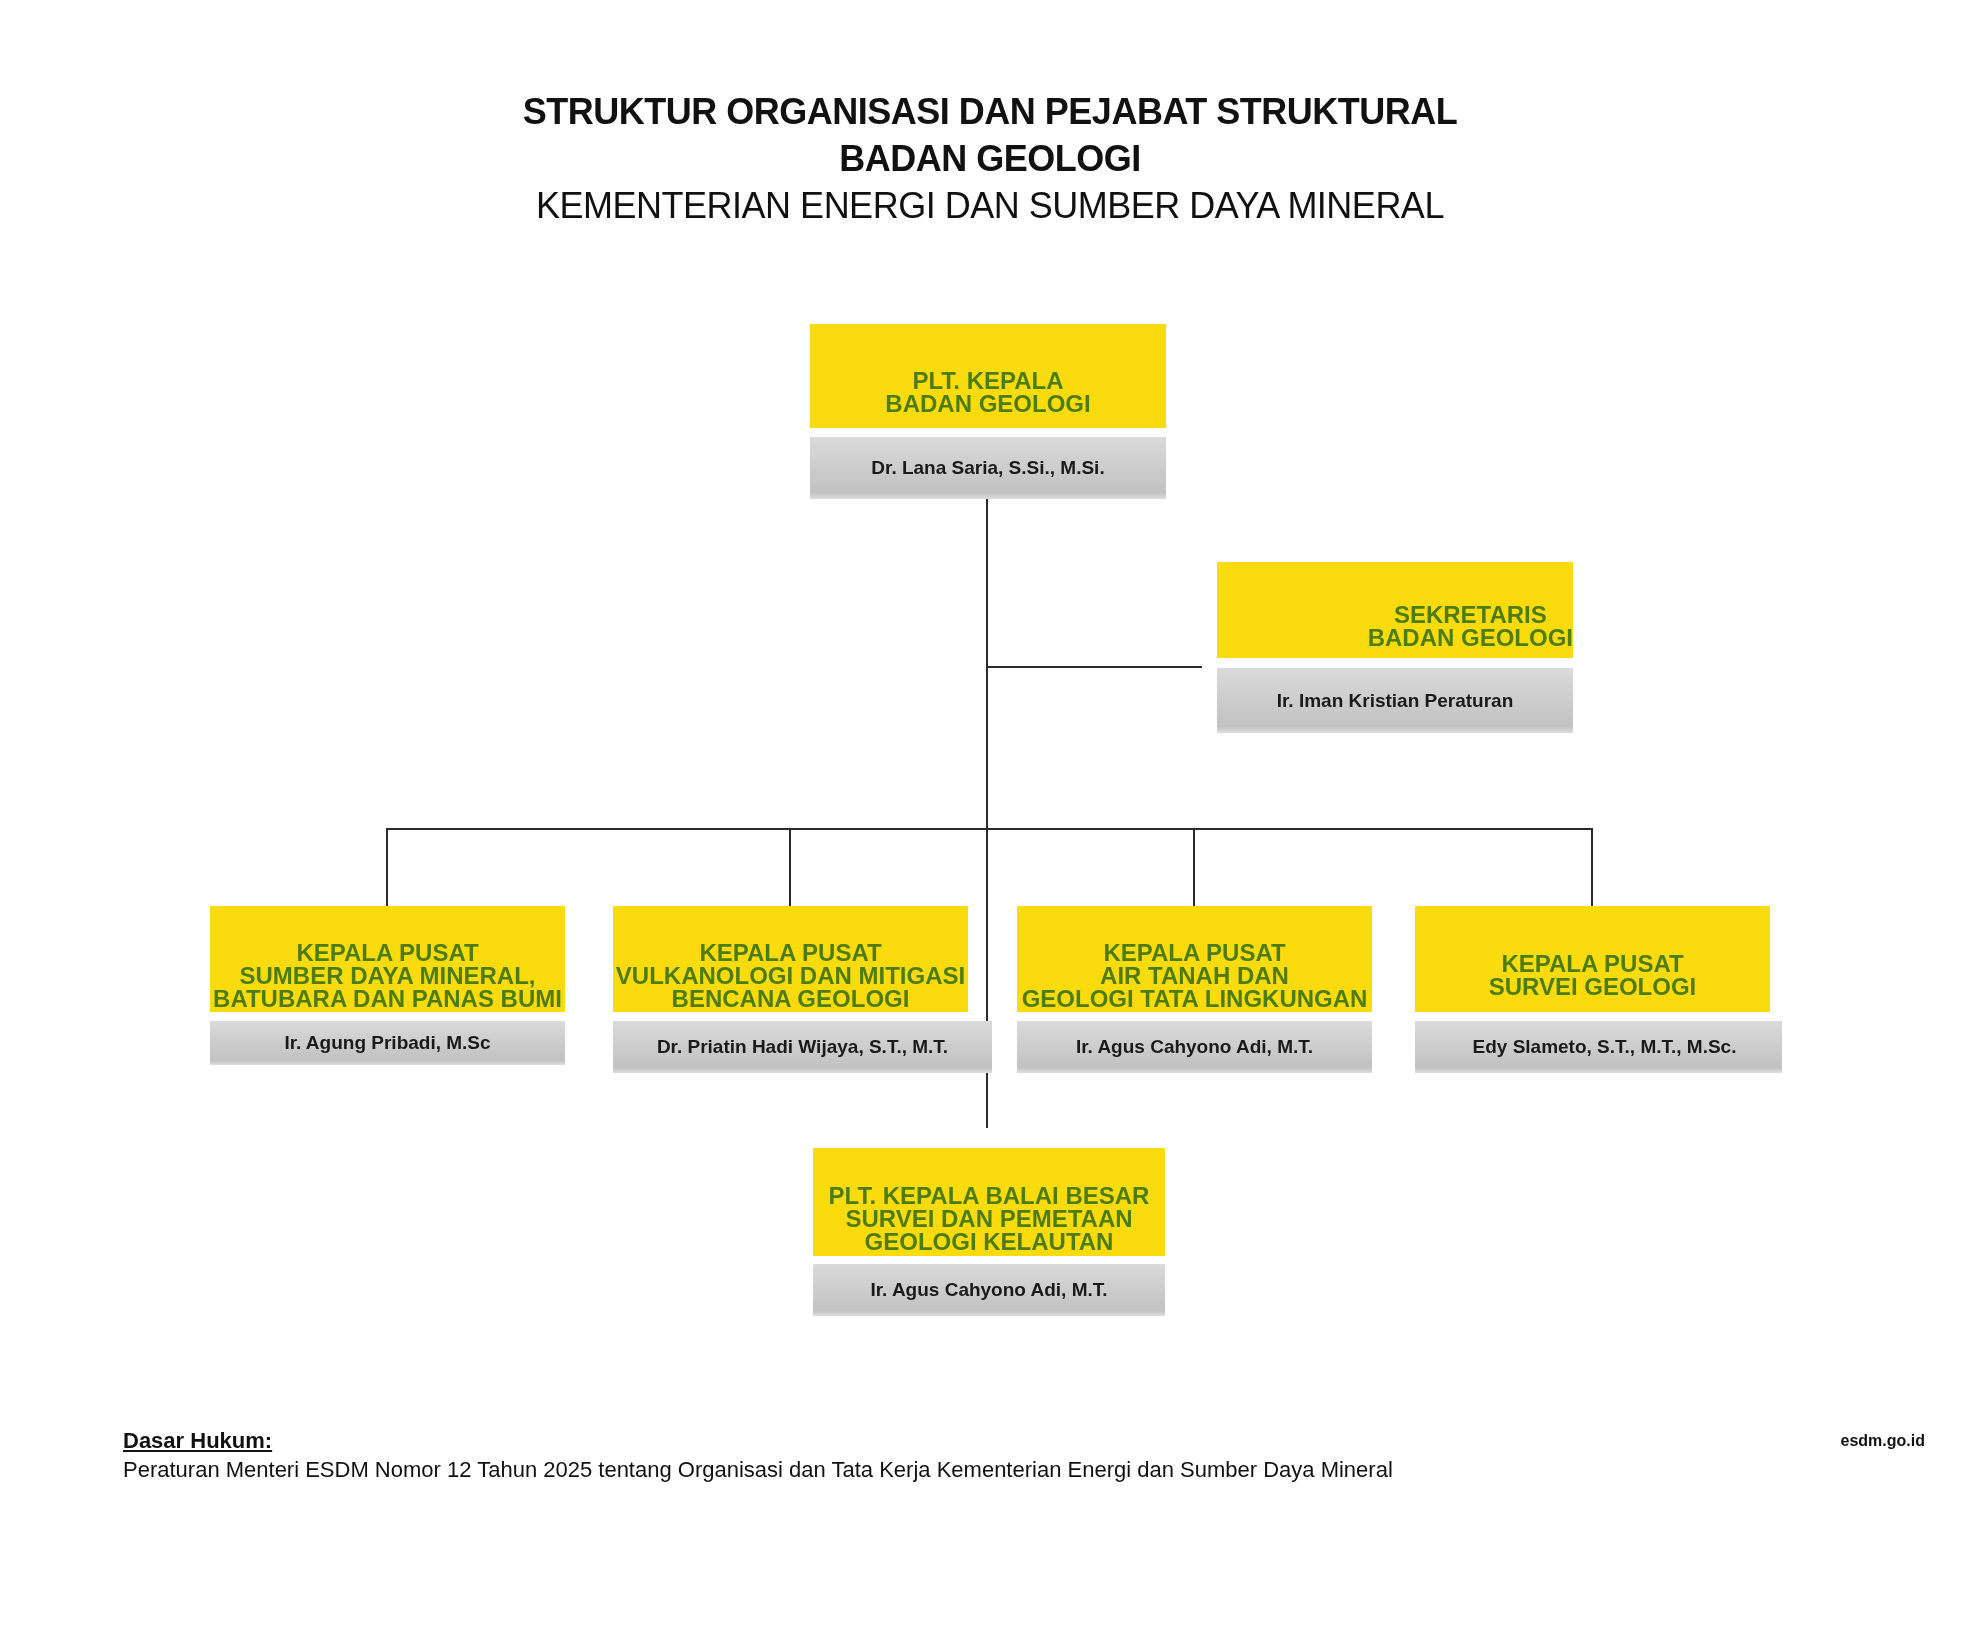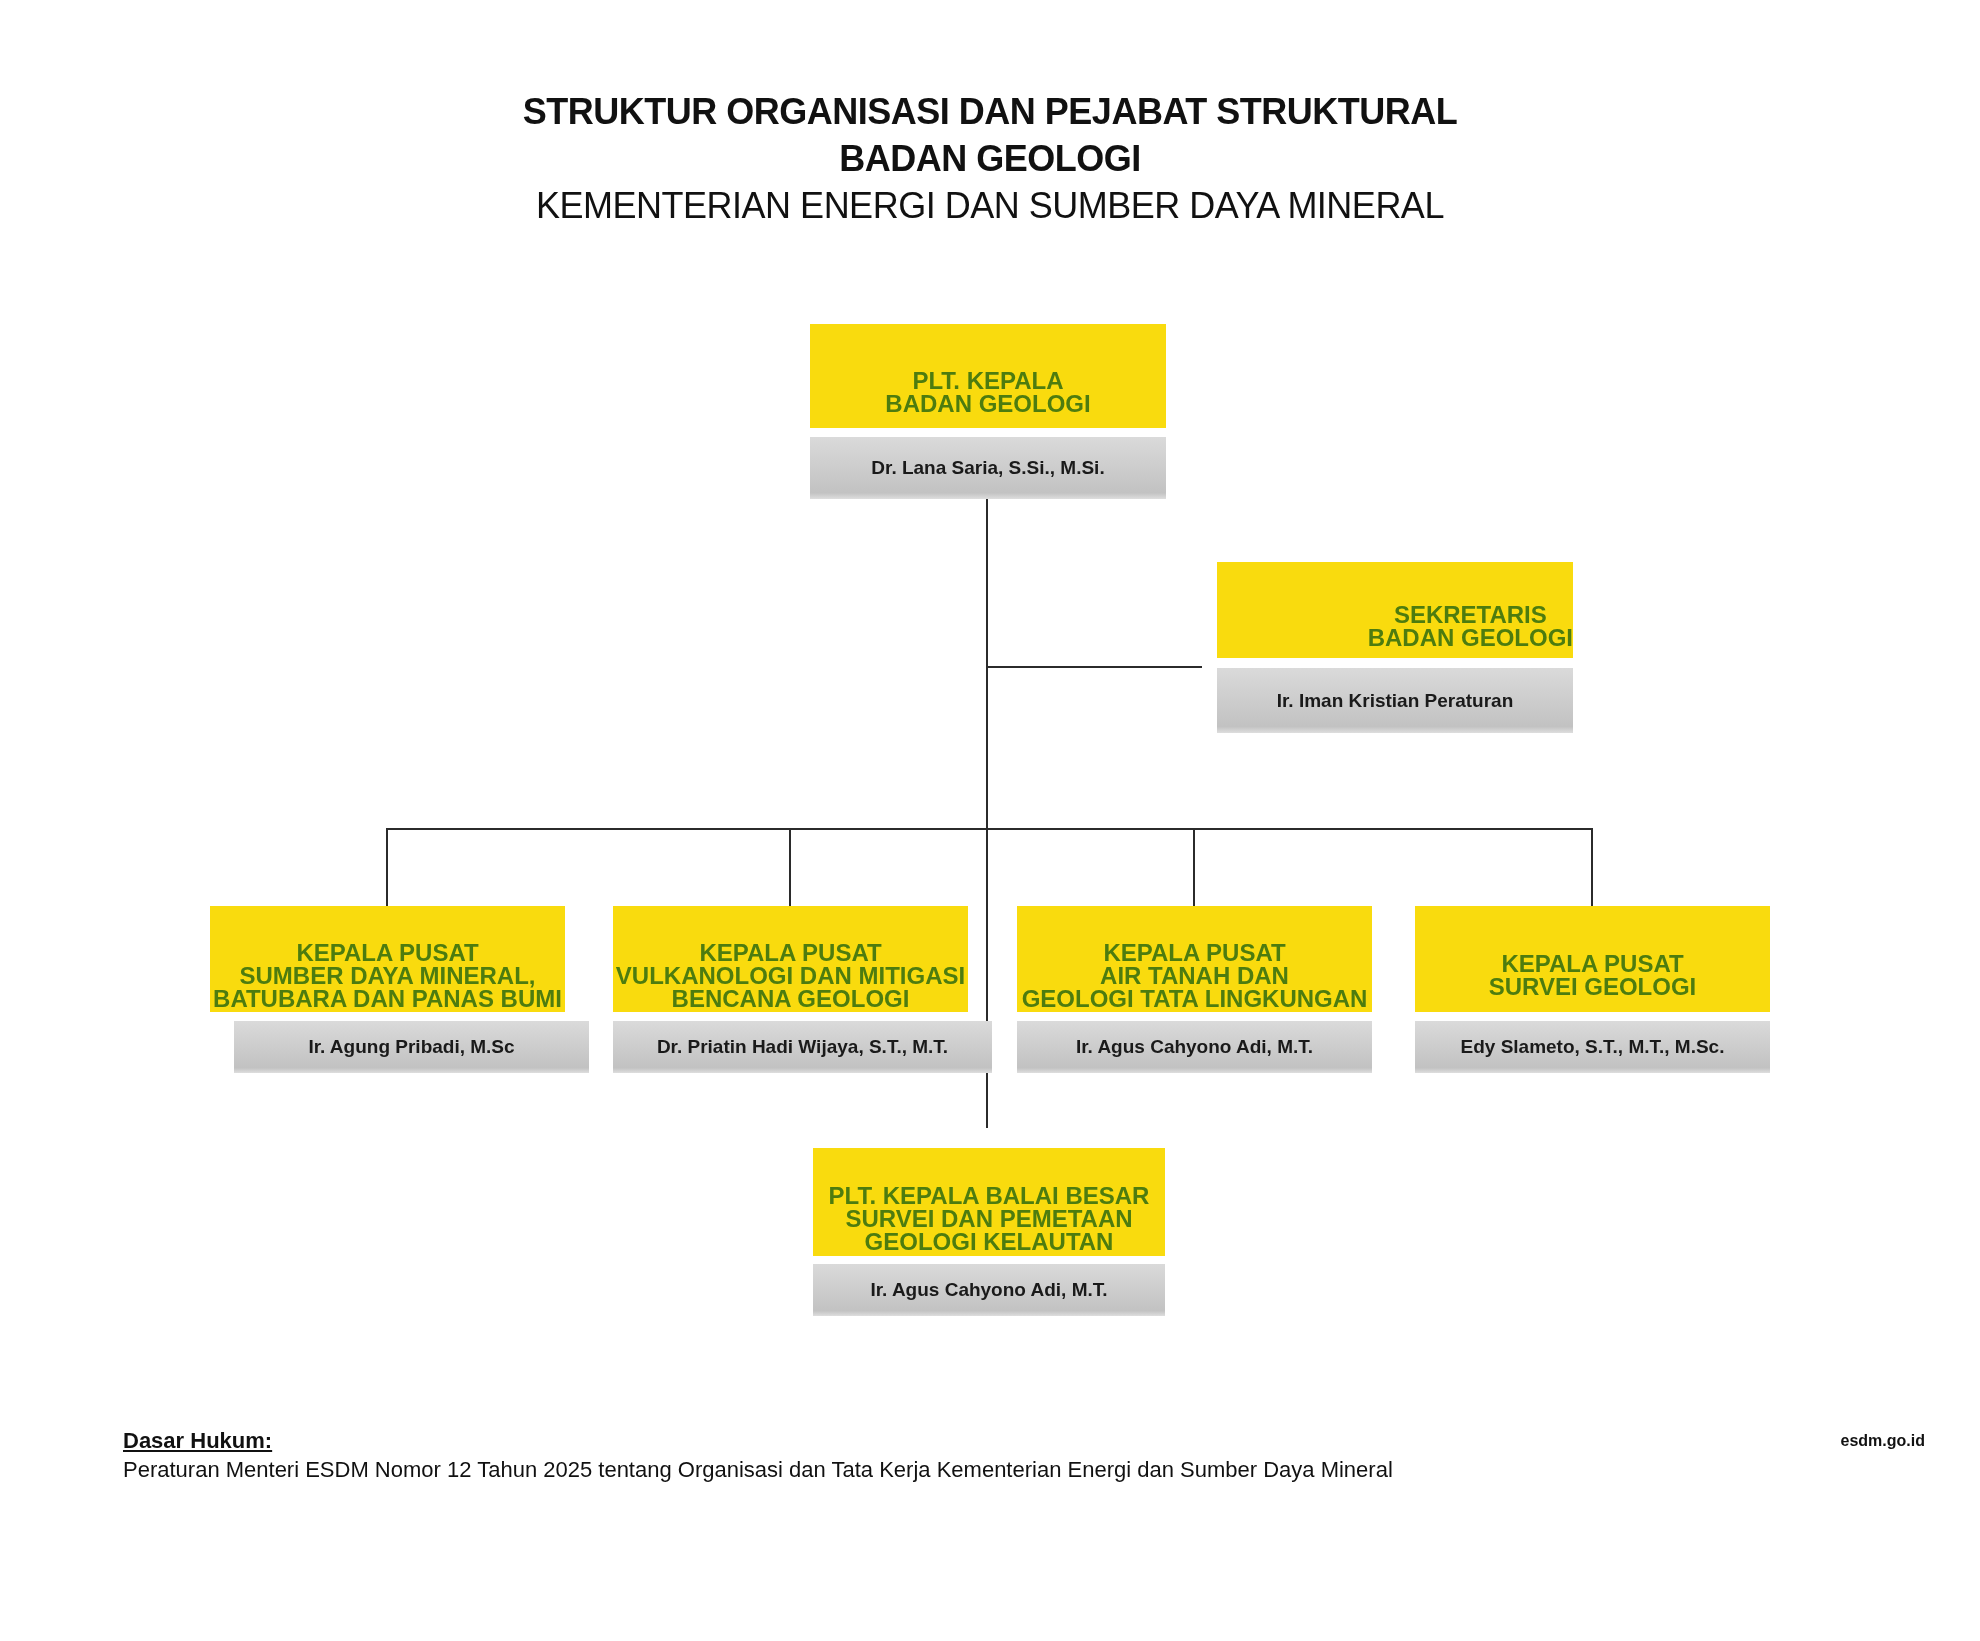--- a/index.html
+++ b/index.html
@@ -135,21 +135,21 @@
       <span>Ir. Iman Kristian Peraturan</span>
     </div>
   </div>
 
   <div class="unit">
     <div class="title-box" style="left:210px; top:906px; width:355px; height:106px;">
       <span>KEPALA PUSAT
 SUMBER DAYA MINERAL,
 BATUBARA DAN PANAS BUMI</span>
     </div>
-    <div class="name-box" style="left:210px; top:1021px; width:355px; height:52px;margin-left:24px;">
+    <div class="name-box" style="left:210px; top:1021px; width:355px; height:44px;">
       <span>Ir. Agung Pribadi, M.Sc</span>
     </div>
   </div>
 
   <div class="unit">
     <div class="title-box" style="left:613px; top:906px; width:355px; height:106px;">
       <span>KEPALA PUSAT
 VULKANOLOGI DAN MITIGASI
 BENCANA GEOLOGI</span>
     </div>
@@ -167,21 +167,21 @@
     <div class="name-box" style="left:1017px; top:1021px; width:355px; height:52px;">
       <span>Ir. Agus Cahyono Adi, M.T.</span>
     </div>
   </div>
 
   <div class="unit">
     <div class="title-box" style="left:1415px; top:906px; width:355px; height:106px;">
       <span>KEPALA PUSAT
 SURVEI GEOLOGI</span>
     </div>
-    <div class="name-box" style="left:1415px; top:1021px; width:355px; height:52px;">
+    <div class="name-box" style="left:1415px; top:1021px; width:355px; height:52px;padding-left:12px;">
       <span>Edy Slameto, S.T., M.T., M.Sc.</span>
     </div>
   </div>
 
   <div class="unit">
     <div class="title-box" style="left:813px; top:1148px; width:352px; height:108px;">
       <span>PLT. KEPALA BALAI BESAR
 SURVEI DAN PEMETAAN
 GEOLOGI KELAUTAN</span>
     </div>

